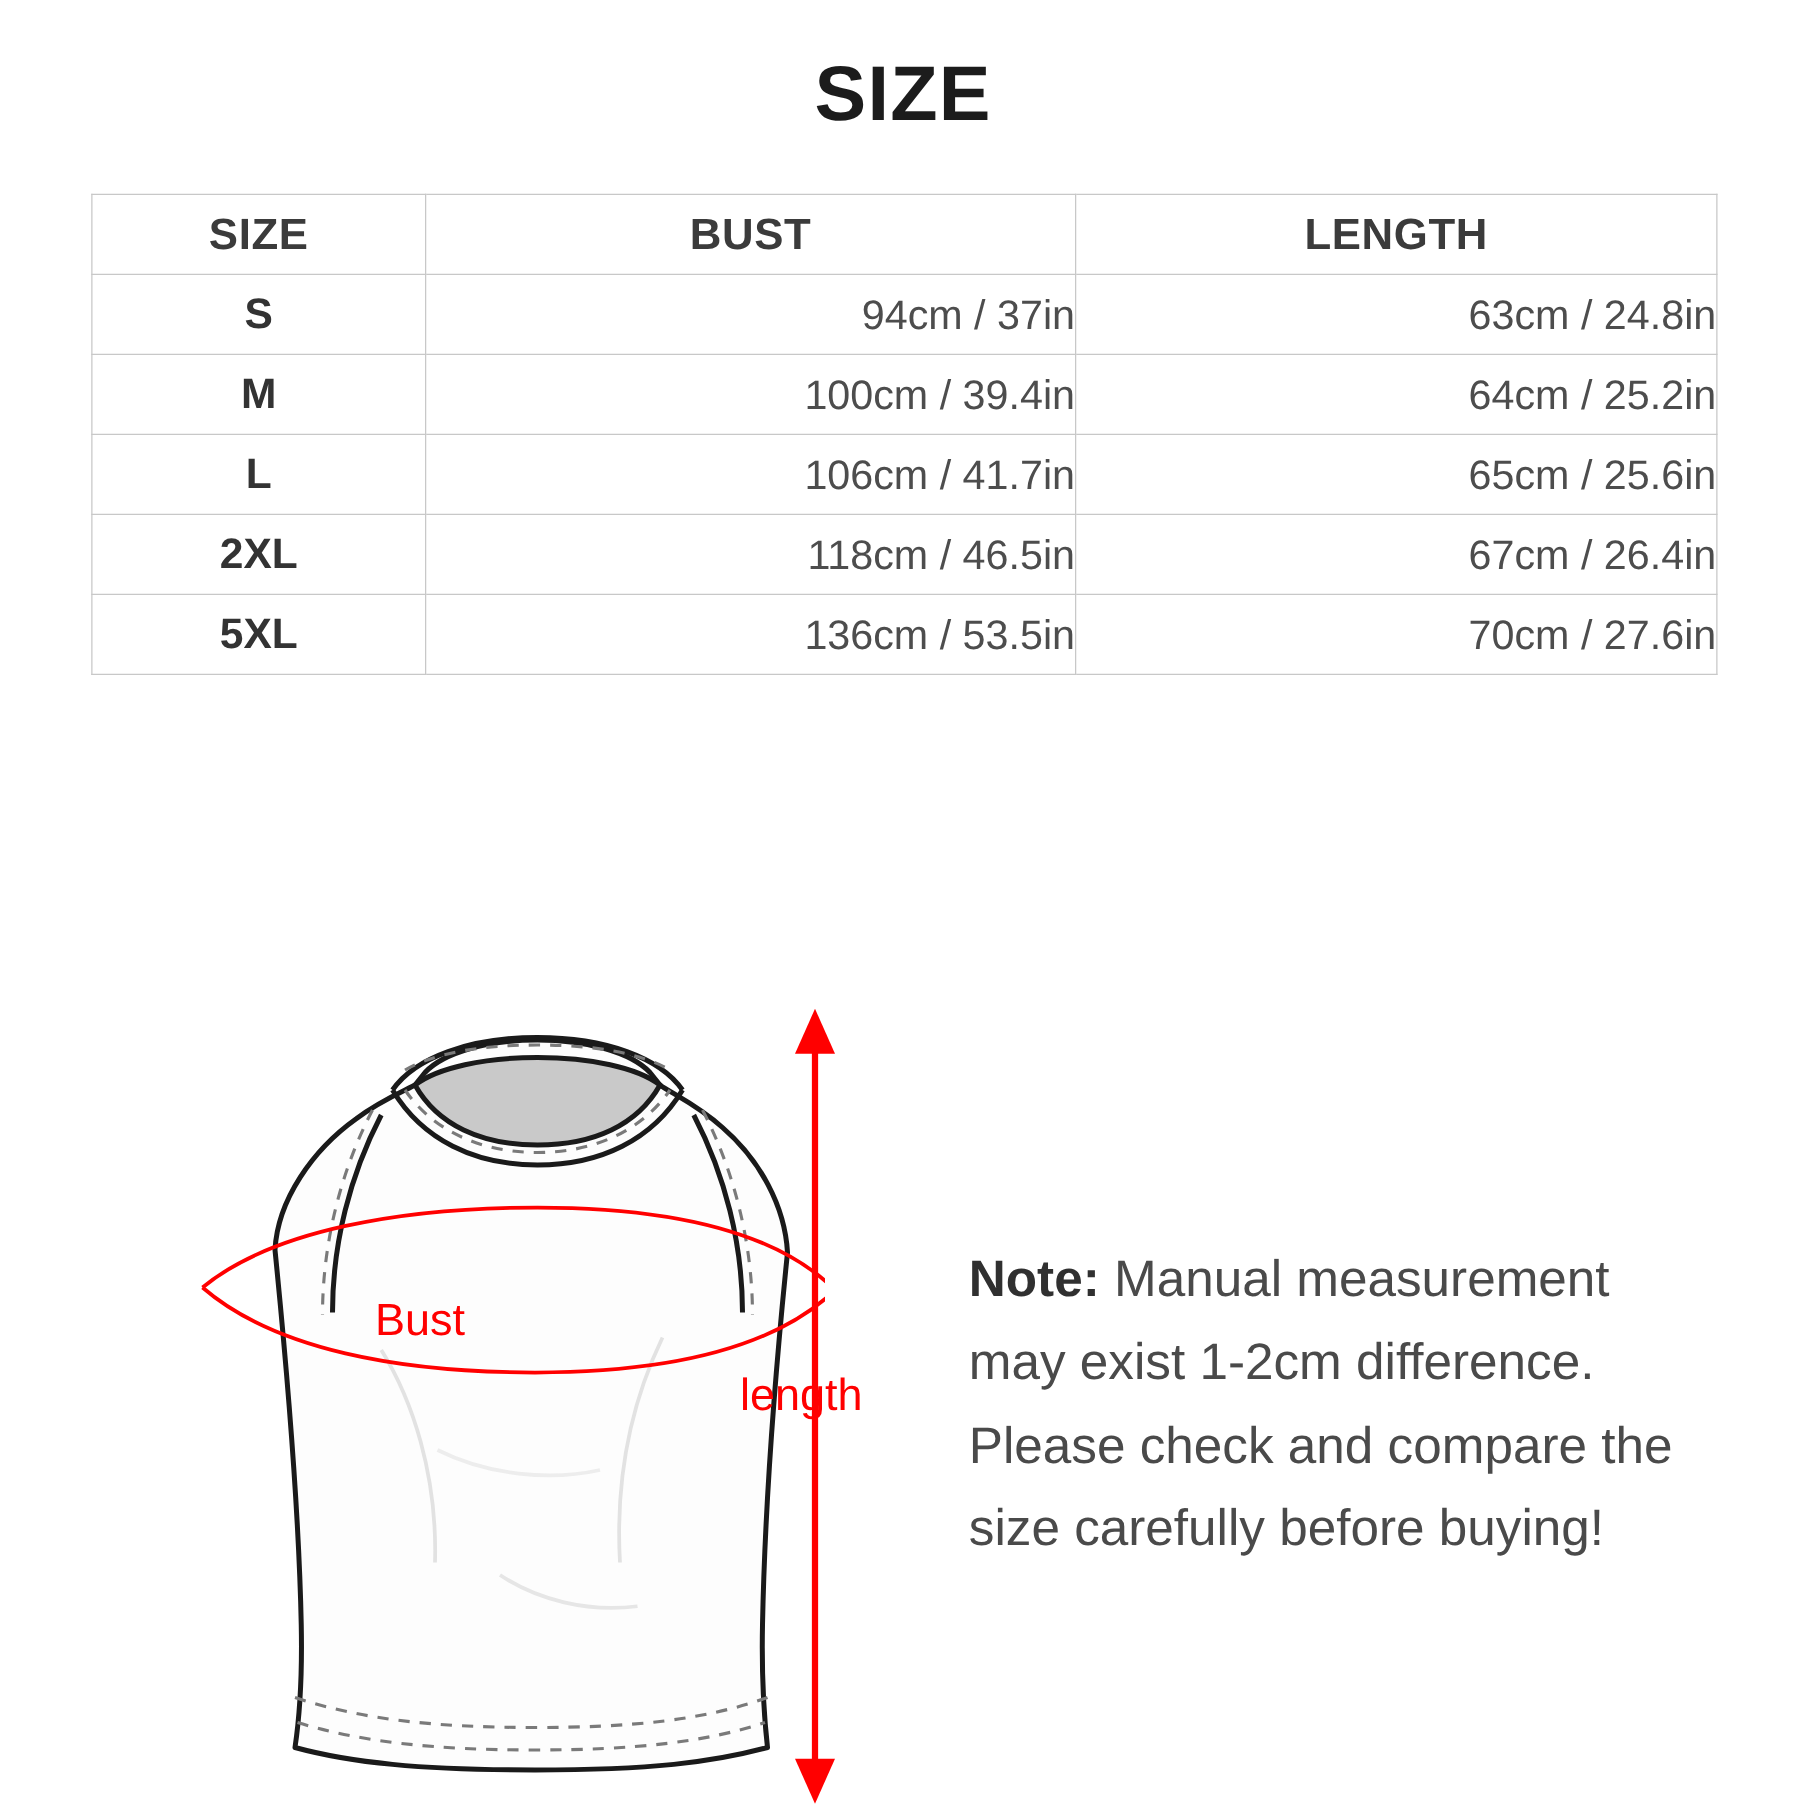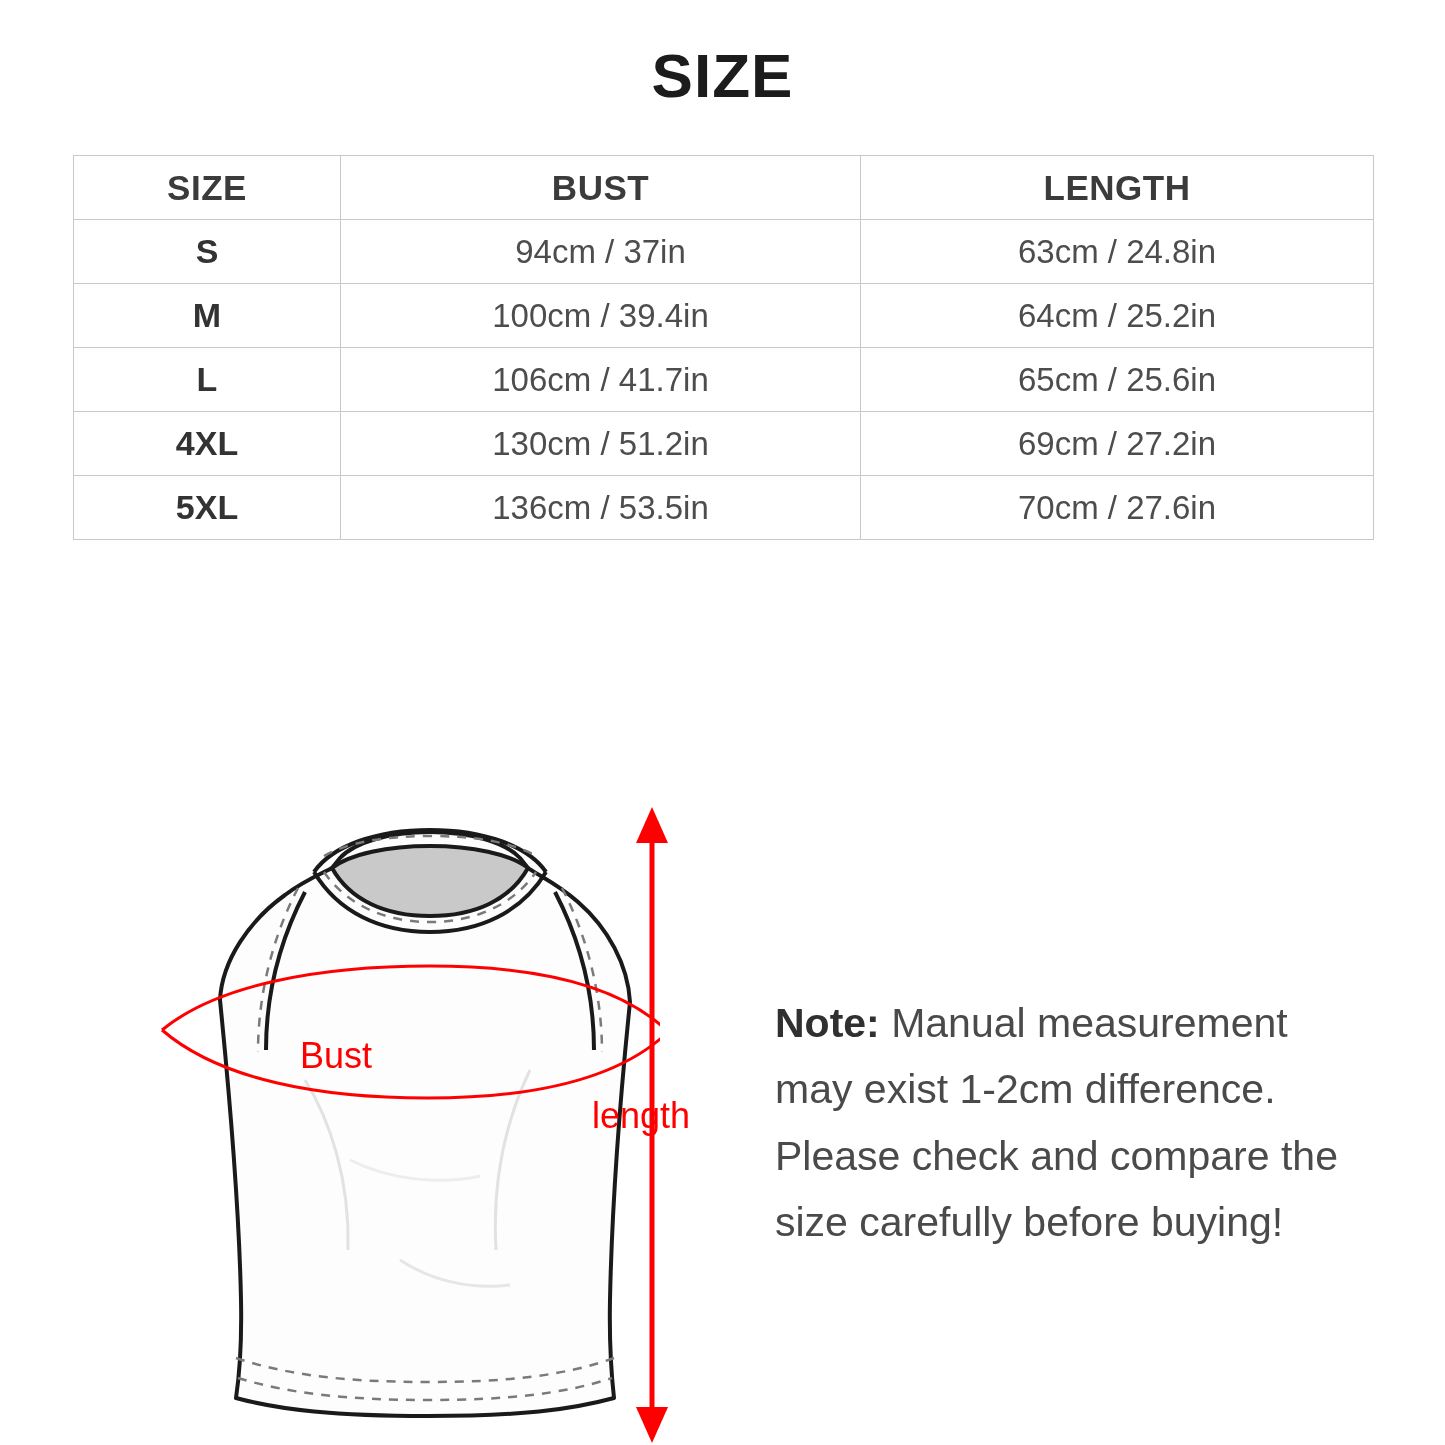--- a/index.html
+++ b/index.html
@@ -62,20 +62,21 @@
     letter-spacing: 0.5px;
   }
   .size-table tbody td.sizecell {
     font-size: 34px;
     font-weight: bold;
     color: #333333;
   }
   .size-table tbody td.valcell {
     font-size: 33px;
     color: #4d4d4d;
+    text-align: right;
   }
 
   
   .illus {
     position: absolute;
     top: 780px;
     left: 100px;
     width: 560px;
     height: 650px;
   }
@@ -147,23 +148,23 @@
         <td class="sizecell">M</td>
         <td class="valcell">100cm / 39.4in</td>
         <td class="valcell">64cm / 25.2in</td>
       </tr>
       <tr>
         <td class="sizecell">L</td>
         <td class="valcell">106cm / 41.7in</td>
         <td class="valcell">65cm / 25.6in</td>
       </tr>
       <tr>
-        <td class="sizecell">4XL</td>
-        <td class="valcell">130cm / 51.2in</td>
-        <td class="valcell">69cm / 27.2in</td>
+        <td class="sizecell">2XL</td>
+        <td class="valcell">118cm / 46.5in</td>
+        <td class="valcell">67cm / 26.4in</td>
       </tr>
       <tr>
         <td class="sizecell">5XL</td>
         <td class="valcell">136cm / 53.5in</td>
         <td class="valcell">70cm / 27.6in</td>
       </tr>
     </tbody>
   </table>
 
   <div class="illus">

